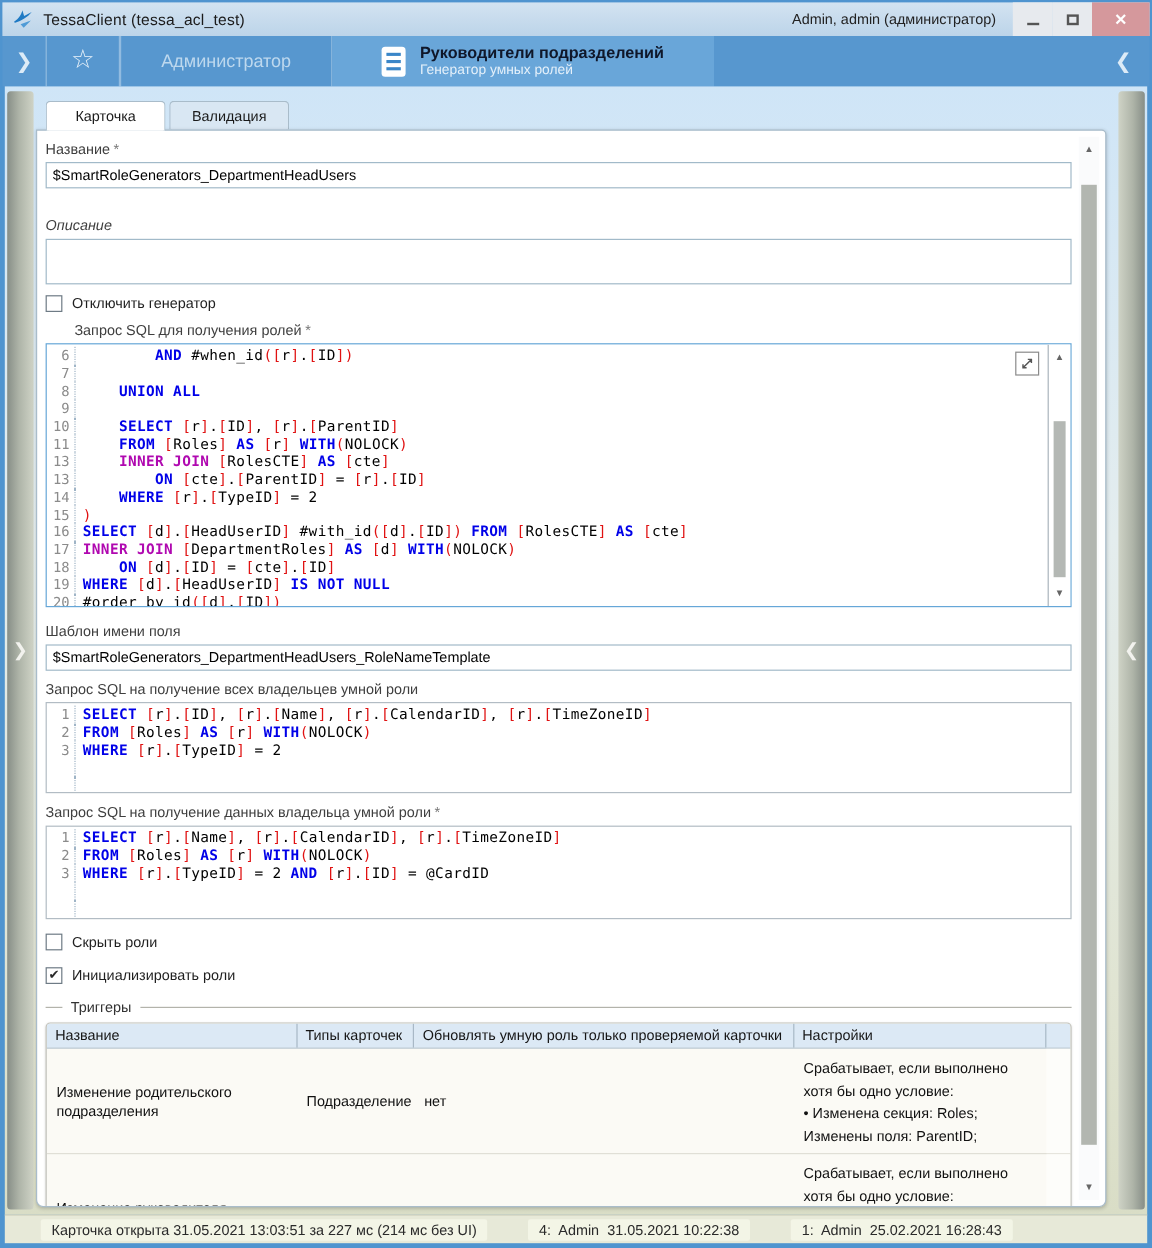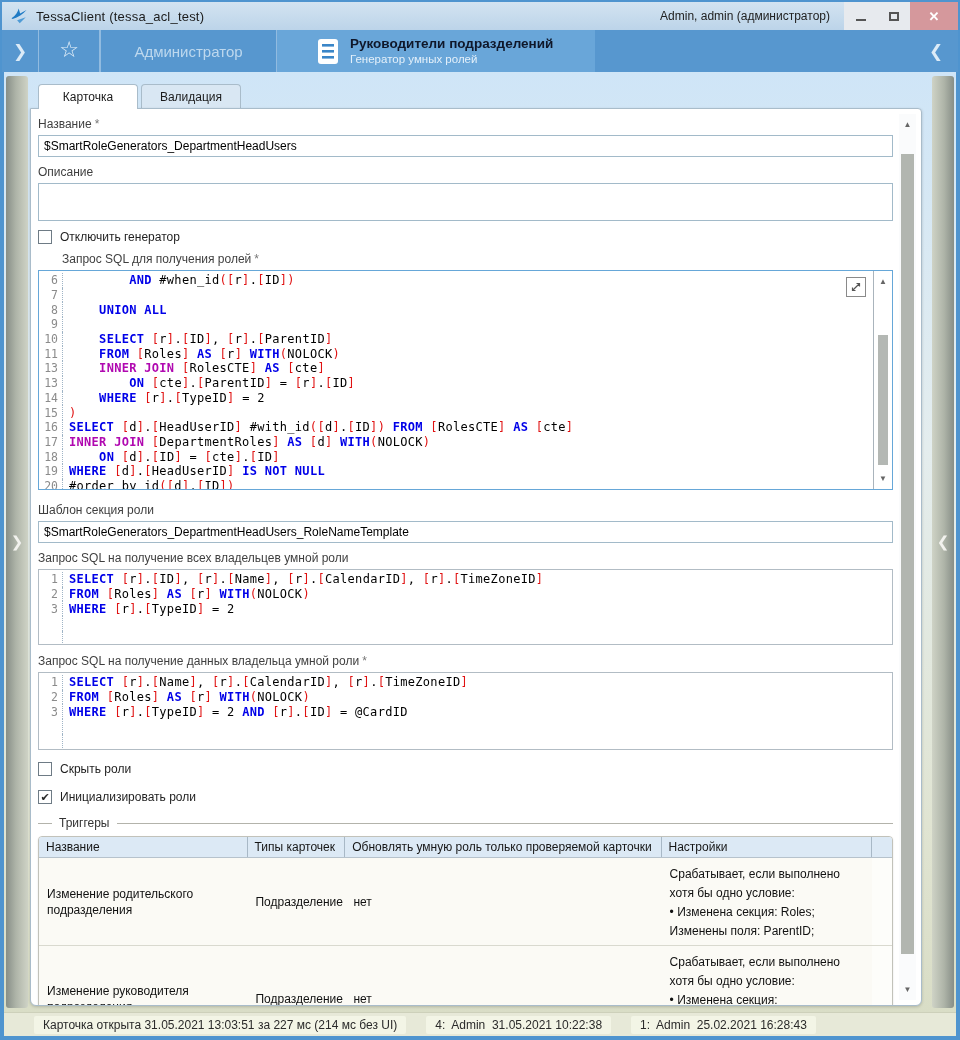--- a/index.html
+++ b/index.html
@@ -106,21 +106,21 @@
   .tt-cell.settings{align-items:flex-start;padding-top:7px;line-height:19px;white-space:pre-line;display:block;}
   .tt-scrollcol{display:flex;align-items:flex-end;justify-content:center;padding-bottom:5px;
     font-size:8px;color:#888;background:#fdfdfa;}
 
   
   .main-scrollbar{position:absolute;top:5px;right:5px;bottom:5px;width:17px;background:#fafbfc;}
   .main-scrollbar .sb-thumb{left:2px;width:13px;background:#b2b6b0;}
 
   
   .statusbar{position:absolute;left:4px;right:4px;bottom:4px;height:24px;background:var(--status-bg);
-    border-top:1px solid #cdd0ba;display:flex;align-items:center;padding-left:30px;gap:20px;}
+    border-top:1px solid #cdd0ba;display:flex;align-items:center;padding-left:30px;gap:34px;}
   .status-chip{font-size:12px;color:#2a2a2a;background:#f3f5e6;padding:2px 9px;border-radius:2px;white-space:pre;}
 </style>
 </head>
 <body>
 
 <div class="window">
 
   <div class="titlebar">
     <svg class="logo" viewBox="0 0 24 24">
       <path fill="#1f7ac4" d="M2 15 C8 11 10.5 6.5 11.5 2 L13.5 8.5 L22 4 C17 10 11 13.5 3.5 16 Z"></path>
@@ -192,21 +192,21 @@
           </div>
       </div>
       <div class="panel-body">
         <div class="form">
 
           <div class="f-label"><span>Название</span><span class="req">*</span></div>
           <div class="f-input">
               <span>$SmartRoleGenerators_DepartmentHeadUsers</span>
             </div>
 
-          <div class="f-label" style="margin-top:8px;"><span>Описание</span></div>
+          <div class="f-label" style="margin-top:24px;font-style:italic;"><span>Описание</span></div>
           <div class="f-textarea"><span></span></div>
 
           <div class="cb-row" style="margin-top:8px;">
             <div class="cb-box"></div>
             <span class="cb-label">Отключить генератор</span>
           </div>
 
           <div class="f-label" style="margin-top:8px;margin-left:24px;"><span>Запрос SQL для получения ролей</span><span class="req">*</span></div>
           <div class="sql-editor focused" style="height:220px;">
             <div class="code-lines">
@@ -276,21 +276,21 @@
                 <path d="M2.5 9.5 L9.5 2.5 M6.5 2.5 H9.5 V5.5 M5.5 9.5 H2.5 V6.5" stroke="#555" stroke-width="1.2" fill="none"></path>
               </svg>
             </div>
             <div class="editor-scrollbar">
               <div class="sb-arrow top">▲</div>
               <div class="sb-thumb" style="top:64px;height:130px;"></div>
               <div class="sb-arrow bottom">▼</div>
             </div>
           </div>
 
-          <div class="f-label" style="margin-top:13px;"><span>Шаблон секция роли</span></div>
+          <div class="f-label" style="margin-top:13px;"><span>Шаблон имени поля</span></div>
           <div class="f-input">
               <span>$SmartRoleGenerators_DepartmentHeadUsers_RoleNameTemplate</span>
             </div>
 
           <div class="f-label" style="margin-top:8px;"><span>Запрос SQL на получение всех владельцев умной роли</span></div>
           <div class="sql-editor" style="height:76px;">
             <div class="code-lines">
                 <div class="cl">
                   <span class="ln">1</span>
                   <span class="ct"><span class="tok-kw">SELECT</span> <span class="tok-br">[</span>r<span class="tok-br">]</span>.<span class="tok-br">[</span>ID<span class="tok-br">]</span>, <span class="tok-br">[</span>r<span class="tok-br">]</span>.<span class="tok-br">[</span>Name<span class="tok-br">]</span>, <span class="tok-br">[</span>r<span class="tok-br">]</span>.<span class="tok-br">[</span>CalendarID<span class="tok-br">]</span>, <span class="tok-br">[</span>r<span class="tok-br">]</span>.<span class="tok-br">[</span>TimeZoneID<span class="tok-br">]</span></span>

